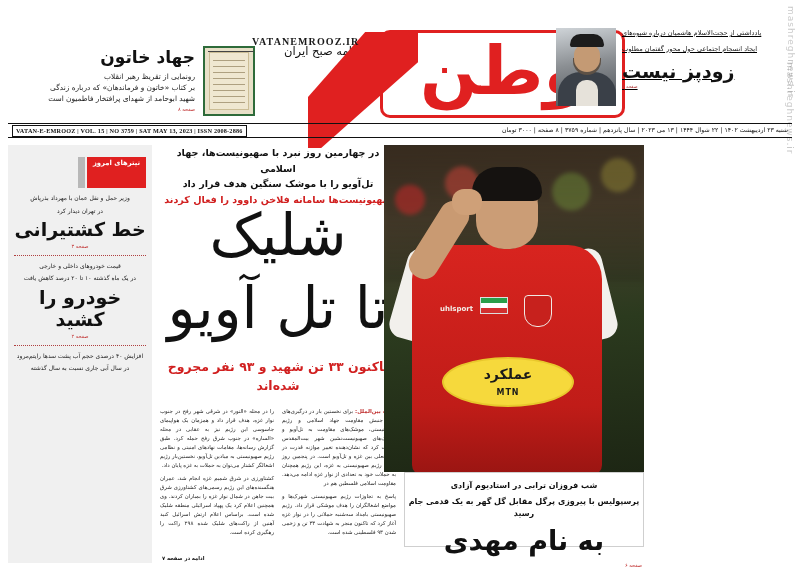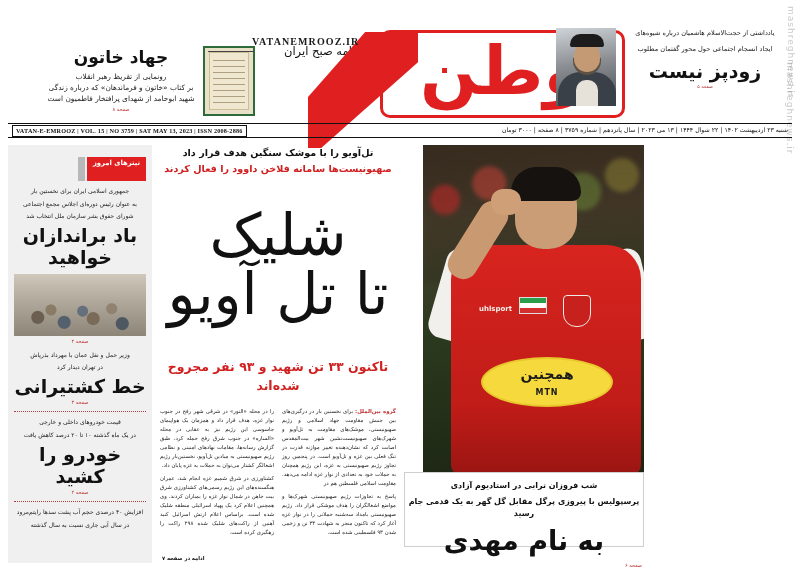--- a/index.html
+++ b/index.html
@@ -110,21 +110,21 @@
     top: 46px;
     right: 545px;
     width: 208px;
     height: 72px;
     display: flex;
     gap: 8px;
     align-items: flex-start;
   }
   .promo-text {
     flex: 1;
-    text-align: center;
+    text-align: right;
     padding-top: 2px;
   }
   .promo-title {
     font-size: 17px;
     font-weight: bold;
     color: #111;
     line-height: 1.1;
     margin-bottom: 4px;
   }
   .promo-sub {
@@ -208,21 +208,22 @@
   }
   .kicker-photo .collar {
     position: absolute;
     bottom: 0; left: 20px;
     width: 22px; height: 26px;
     background: #e6e2da;
     border-radius: 10px 10px 0 0;
   }
   .kicker-body {
     flex: 1;
-    text-align: center;
+    text-align: left;
+    text-decoration: underline;
   }
   .kicker-lede {
     font-size: 6.6px;
     line-height: 1.65;
     color: #1a1a1a;
     margin-bottom: 5px;
   }
   .kicker-title {
     font-size: 19px;
     font-weight: bold;
@@ -347,21 +348,21 @@
     background: #f0f0f0;
     padding: 5px 6px;
     box-sizing: border-box;
     overflow: hidden;
   }
   .today-tag {
     background: #e02020;
     color: #fff;
     font-size: 6.8px;
     font-weight: bold;
-    padding: 2px 6px 14px;
+    padding: 2px 6px 21px;
     display: inline-block;
     position: relative;
     margin-bottom: 5px;
   }
   .today-tag::after {
     content: "";
     position: absolute;
     left: -9px; top: 0;
     width: 7px; height: 100%;
     background: #b8b8b8;
@@ -439,21 +440,21 @@
     top: 62px;
     right: 248px;
     left: 0;
     text-align: center;
     color: #111;
     font-weight: normal;
     font-size: 58px;
     line-height: 0.98;
     letter-spacing: -1px;
   }
-  .headline .l2 { display: block; margin-top: 2px; }
+  .headline .l2 { display: block; margin-top: 16px; }
 
   .subdeck {
     position: absolute;
     top: 212px;
     right: 248px;
     left: 0;
     text-align: center;
     color: #d12020;
     font-weight: bold;
     font-size: 12.5px;
@@ -483,21 +484,21 @@
     left: 2px;
     font-size: 5.2px;
     font-weight: bold;
     color: #111;
   }
 
   .photo-main {
     position: absolute;
     top: 0;
     right: 0;
-    width: 221px;
+    width: 260px;
     height: 327px;
     overflow: hidden;
     background: #6d28d9;
   }
   .pitch {
     position: absolute;
     inset: 0;
     background: linear-gradient(175deg,#2f2a22 0%, #4a4130 22%, #2b3a1e 55%, #1d2614 100%);
   }
   .crowd {
@@ -714,20 +715,21 @@
         <div class="cap"></div>
     </div>
     <p class="body-text"><span class="byline">مهدی طاهرخانی:</span> <span>در آخرین بازی سال ۱۴۰۱، روزی که سپاهان در تهران موفق شد با گل دقایق پایانی یک بر صفر پرسپولیس را شکست دهد، خوشبین‌ترین هوادار این تیم هم دیگر امید چندانی به کسب عنوان قهرمانی نداشت؛ اما چه بود که بعد از آن شکست خانگی یعنی در تمام رقابت‌های فوتبالی سال ۱۴۰۲ این پرسپولیس بود که برنده شد و از ۱۴ گلی که به ثمر رساند، در ۹ تای آن پای یک نفر در میان بود؛ مهدی ترابی! ستاره همیشه سر به زیر و محجوبی که متاسفانه در چند فصل اخیر کم در فضای مجازی، از خودی و غیرخودی انتقاد ناحق نشنید. اگرچه مهدی در هفته‌هایی افت کرد اما حالا او است که دست یحیی گل‌محمدی را گرفته و با چنگ و دندان دارد سرمربی و تیمش را به سوی جام می‌کشد.</span></p>
     <p class="body-text">این مهدی ترابی است پسر همیشه پرسپولیسی و مومن به آنچه از بطن به آن اعتقاد دارد. می‌دانی را نمی‌دانم در عقب آخر پرسپولیس مقابل سپاهی چه می‌کند اما تردید نکنید اگر فراز به فتح جام باشد، یحیی گل‌محمدی روی هیچ‌کس به اندازه ترابی حساب نمی‌کند. زدن ۳ گل یک‌شنبه به گل گهر سهم عاملانه کم کمتر فوتبالیستی در لیگ برتر است. پاداش باشد او ویژگی است نه مهاجم.</p>
     <p class="body-text">تمام گل‌هایش در همین بازی خاص توجه کنید؛ اولی عملکرد مهاجم نیز چنگ‌هجوم بری که در کمین شکل است منتظر رسانه توپ بود و تیرچشمه بعد از مهار ضربه به آن به سمت فروپاشی حکم برداشت و گل زد؛ در صحنه گل دوم همه منتظر یک ارسال روی دروازه بودند اما آزام در گوش باقی بازیکنانی که کنارش ایستاده بودند گفت سایر تماشا خواهند بکشم‌ضربه برنم چه کسی باور داشت محسن فروزان از فاصله ۳۵ متری گل بخورد! اما او طوری ضربه‌زد که نزدشد در دو قضایی گلر توپ به زمین خورد سپس چند درجه تغییر زاویه داد و با برخاستن از روی خط محروم دنبال توپ.</p>
   </div>
 
   <div class="center">
 
     <div class="lead-top">
+      <div class="lead-line">در چهارمین روز نبرد با صهیونیست‌ها، جهاد اسلامی</div>
       <div class="lead-line">تل‌آویو را با موشک سنگین هدف قرار داد</div>
       <div class="lead-line red">صهیونیست‌ها سامانه فلاخن داوود را فعال کردند</div>
     </div>
 
     <div class="headline">
       <span>شلیک</span>
       <span class="l2">تا تل آویو</span>
     </div>
 
     <div class="subdeck">
@@ -745,21 +747,21 @@
     <div class="photo-main">
       <div class="pitch"></div>
       <div class="crowd"></div>
       <div class="sleeve-l"></div>
       <div class="sleeve-r"></div>
       <div class="player-body"></div>
       <div class="brand-uh">uhlsport</div>
       <div class="flag-patch"></div>
       <div class="club-badge"></div>
       <div class="jersey-sponsor">
-        <div class="sponsor-fa">همچنین</div>
+        <div class="sponsor-fa">عملکرد</div>
         <div class="sponsor-en">MTN</div>
       </div>
       <div class="player-beard"></div>
       <div class="player-head"></div>
       <div class="player-hair"></div>
       <div class="arm-up"></div>
       <div class="hand"></div>
     </div>
 
     <div class="cap-box"></div>
@@ -767,29 +769,20 @@
       <div class="cap-lede">شب فروزان ترابی در استادیوم آزادی</div>
       <div class="cap-lede">پرسپولیس با پیروزی پرگل مقابل گل گهر به یک قدمی جام رسید</div>
       <div class="cap-title">به نام مهدی</div>
       <div class="cap-ref">صفحه ۶</div>
     </div>
   </div>
 
   <div class="col-right">
     <div class="today-tag">تیترهای امروز</div>
 
-    <div class="brief">
-      <div class="brief-lede">جمهوری اسلامی ایران برای نخستین بار</div>
-      <div class="brief-lede">به عنوان رئیس دوره‌ای اجلاس مجمع اجتماعی</div>
-      <div class="brief-lede">شورای حقوق بشر سازمان ملل انتخاب شد</div>
-      <div class="brief-title">باد براندازان</div>
-      <div class="brief-title">خواهید</div>
-      <div class="brief-photo"></div>
-      <span class="page-ref">صفحه ۴</span>
-    </div>
 
     <div class="brief">
       <div class="brief-lede">وزیر حمل و نقل عمان با مهرداد بذرپاش</div>
       <div class="brief-lede">در تهران دیدار کرد</div>
       <div class="brief-title">خط کشتیرانی</div>
       <span class="page-ref">صفحه ۳</span>
     </div>
     <div class="divider"></div>
 
     <div class="brief">

